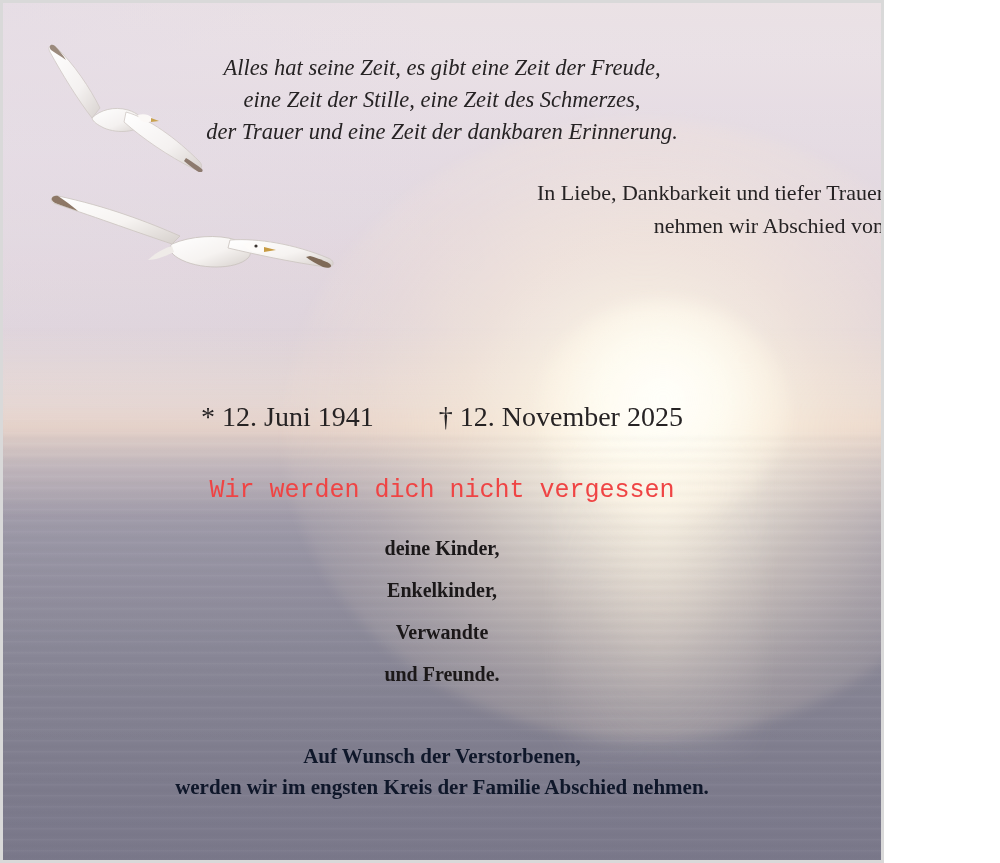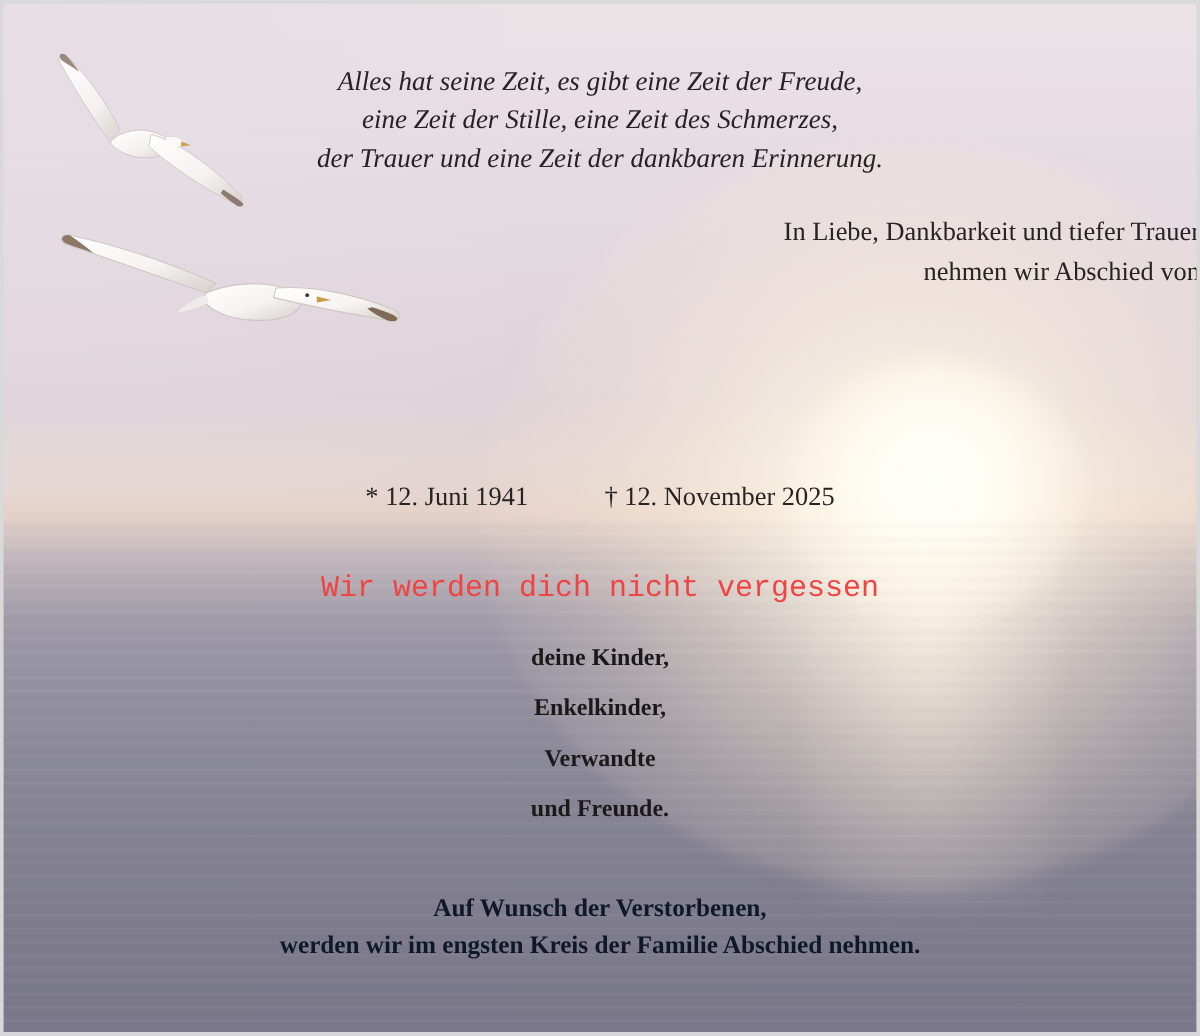--- a/index.html
+++ b/index.html
@@ -2,21 +2,21 @@
 <html><head>
 <meta charset="utf-8">
 <style>
   html, body {
     margin: 0;
     padding: 0;
     background: #ffffff;
   }
   #card {
     position: relative;
-    width: 1000px;
+    width: 884px;
     height: 863px;
     overflow: hidden;
     font-family: "Liberation Serif", serif;
     color: #211e1f;
   }
 
   
   .bg-base {
     position: absolute;
     inset: 0;
@@ -183,21 +183,21 @@
     top: 300px;
     font-size: 60px;
     font-weight: 700;
     letter-spacing: 0.5px;
     color: #141314;
   }
   .dates {
     position: absolute;
     left: 0; right: 0;
     top: 401px;
-    font-size: 22px;
+    font-size: 28px;
     color: #262324;
   }
   .dates .birth { display: inline-block; }
   .dates .death { display: inline-block; margin-left: 58px; }
   .remember {
     position: absolute;
     left: 0; right: 0;
     top: 476px;
     font-size: 25px;
     color: #ef4444;

